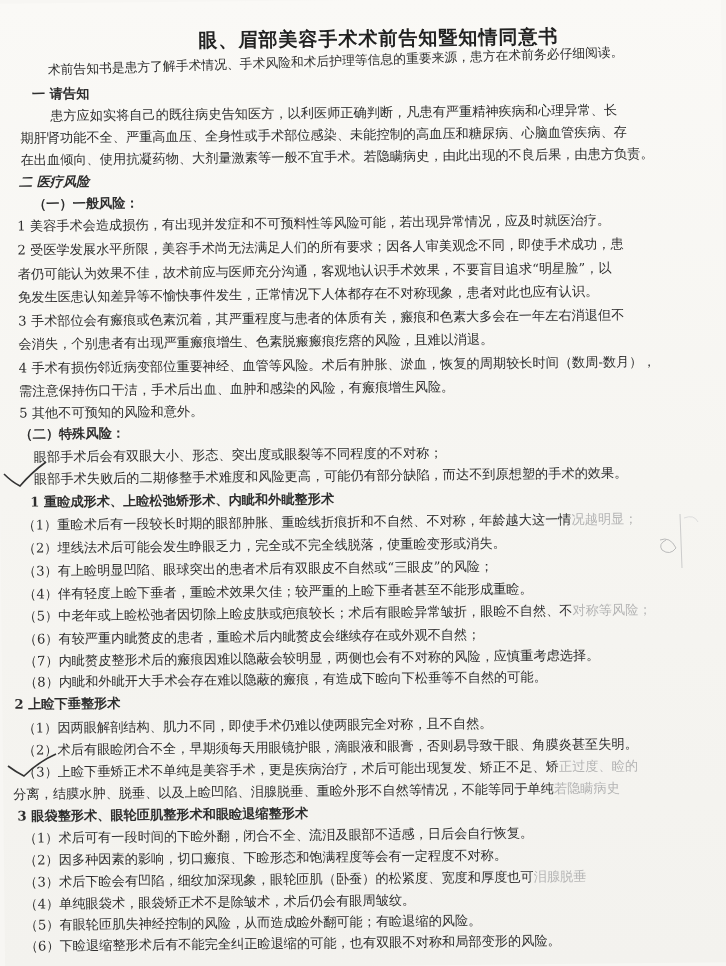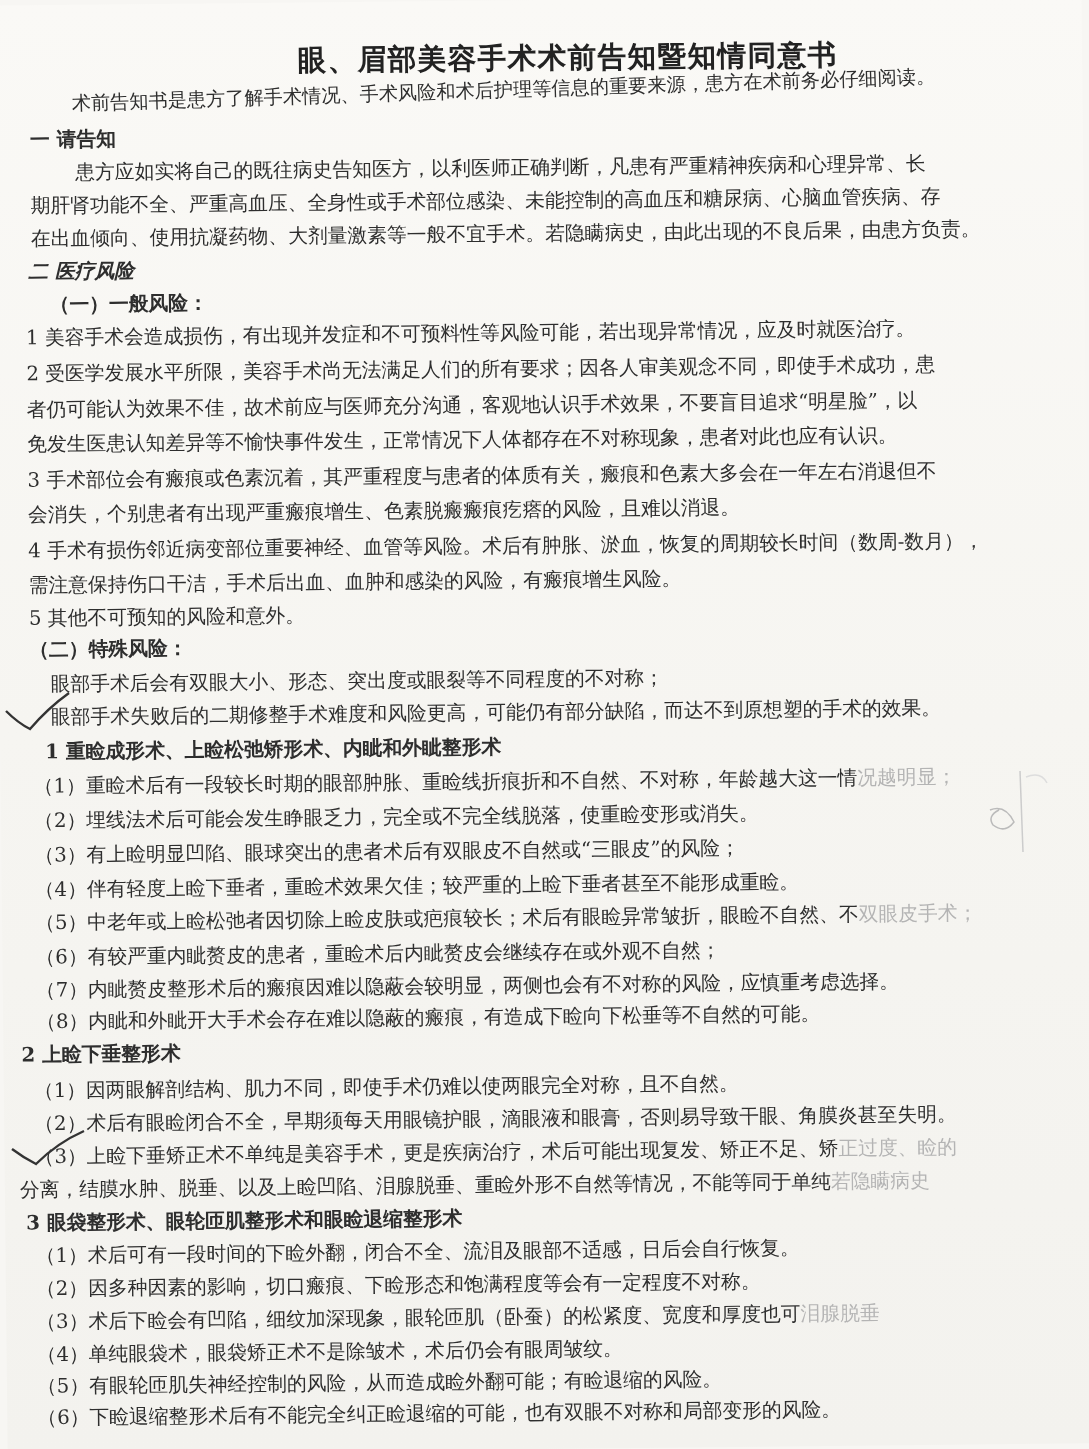--- a/index.html
+++ b/index.html
@@ -52,21 +52,21 @@
   </style>
 </head>
 <body>
 
 <div class="page">
 
   <div class="title">眼、眉部美容手术术前告知暨知情同意书</div>
 
   <div class="line" style="left:52px; top:58px; font-size:12.8px; transform:rotate(-1.2deg); transform-origin:0 0;">术前告知书是患方了解手术情况、手术风险和术后护理等信息的重要来源，患方在术前务必仔细阅读。</div>
 
-  <div class="line heading" style="left:24px; top:82px;">一  请告知</div>
+  <div class="line heading" style="left:36px; top:82px;">一  请告知</div>
   <div class="line" style="left:54px; top:104px;">患方应如实将自己的既往病史告知医方，以利医师正确判断，凡患有严重精神疾病和心理异常、长</div>
   <div class="line" style="left:24px; top:126px;">期肝肾功能不全、严重高血压、全身性或手术部位感染、未能控制的高血压和糖尿病、心脑血管疾病、存</div>
   <div class="line" style="left:24px; top:148px;">在出血倾向、使用抗凝药物、大剂量激素等一般不宜手术。若隐瞒病史，由此出现的不良后果，由患方负责。</div>
 
   <div class="line heading" style="left:22px; top:170px;font-style:italic;">二  医疗风险</div>
   <div class="line heading" style="left:36px; top:192px;">（一）一般风险：</div>
 
   <div class="line" style="left:20px; top:214px;">1 美容手术会造成损伤，有出现并发症和不可预料性等风险可能，若出现异常情况，应及时就医治疗。</div>
   <div class="line" style="left:20px; top:238px;">2 受医学发展水平所限，美容手术尚无法满足人们的所有要求；因各人审美观念不同，即使手术成功，患</div>
   <div class="line" style="left:20px; top:262px;">者仍可能认为效果不佳，故术前应与医师充分沟通，客观地认识手术效果，不要盲目追求“明星脸”，以</div>
@@ -79,21 +79,21 @@
 
   <div class="line heading" style="left:20px; top:422px;">（二）特殊风险：</div>
   <div class="line" style="left:34px; top:445px;">眼部手术后会有双眼大小、形态、突出度或眼裂等不同程度的不对称；</div>
   <div class="line" style="left:34px; top:467px;">眼部手术失败后的二期修整手术难度和风险更高，可能仍有部分缺陷，而达不到原想塑的手术的效果。</div>
 
   <div class="line heading" style="left:30px; top:490px;">1 重睑成形术、上睑松弛矫形术、内眦和外眦整形术</div>
   <div class="line" style="left:22px; top:513px;"><span>（1）重睑术后有一段较长时期的眼部肿胀、重睑线折痕折和不自然、不对称，年龄越大这一情</span><span class="faded">况越明显；</span></div>
   <div class="line" style="left:22px; top:536px;"><span>（2）埋线法术后可能会发生睁眼乏力，完全或不完全线脱落，使重睑变形或消失。</span></div>
   <div class="line" style="left:22px; top:559px;"><span>（3）有上睑明显凹陷、眼球突出的患者术后有双眼皮不自然或“三眼皮”的风险；</span></div>
   <div class="line" style="left:22px; top:582px;"><span>（4）伴有轻度上睑下垂者，重睑术效果欠佳；较严重的上睑下垂者甚至不能形成重睑。</span></div>
-  <div class="line" style="left:22px; top:604px;"><span>（5）中老年或上睑松弛者因切除上睑皮肤或疤痕较长；术后有眼睑异常皱折，眼睑不自然、不</span><span class="faded">双眼皮手术；</span></div>
+  <div class="line" style="left:22px; top:604px;"><span>（5）中老年或上睑松弛者因切除上睑皮肤或疤痕较长；术后有眼睑异常皱折，眼睑不自然、不</span><span class="faded">对称等风险；</span></div>
   <div class="line" style="left:22px; top:627px;"><span>（6）有较严重内眦赘皮的患者，重睑术后内眦赘皮会继续存在或外观不自然；</span></div>
   <div class="line" style="left:22px; top:649px;"><span>（7）内眦赘皮整形术后的瘢痕因难以隐蔽会较明显，两侧也会有不对称的风险，应慎重考虑选择。</span></div>
   <div class="line" style="left:22px; top:670px;"><span>（8）内眦和外眦开大手术会存在难以隐蔽的瘢痕，有造成下睑向下松垂等不自然的可能。</span></div>
 
   <div class="line heading" style="left:12px; top:692px;">2 上睑下垂整形术</div>
   <div class="line" style="left:20px; top:716px;"><span>（1）因两眼解剖结构、肌力不同，即使手术仍难以使两眼完全对称，且不自然。</span></div>
   <div class="line" style="left:20px; top:738px;"><span>（2）术后有眼睑闭合不全，早期须每天用眼镜护眼，滴眼液和眼膏，否则易导致干眼、角膜炎甚至失明。</span></div>
   <div class="line" style="left:20px; top:760px;"><span>（3）上睑下垂矫正术不单纯是美容手术，更是疾病治疗，术后可能出现复发、矫正不足、矫</span><span class="faded">正过度、睑的</span></div>
   <div class="line" style="left:10px; top:782px;"><span>分离，结膜水肿、脱垂、以及上睑凹陷、泪腺脱垂、重睑外形不自然等情况，不能等同于单纯</span><span class="faded">若隐瞒病史</span></div>
 

